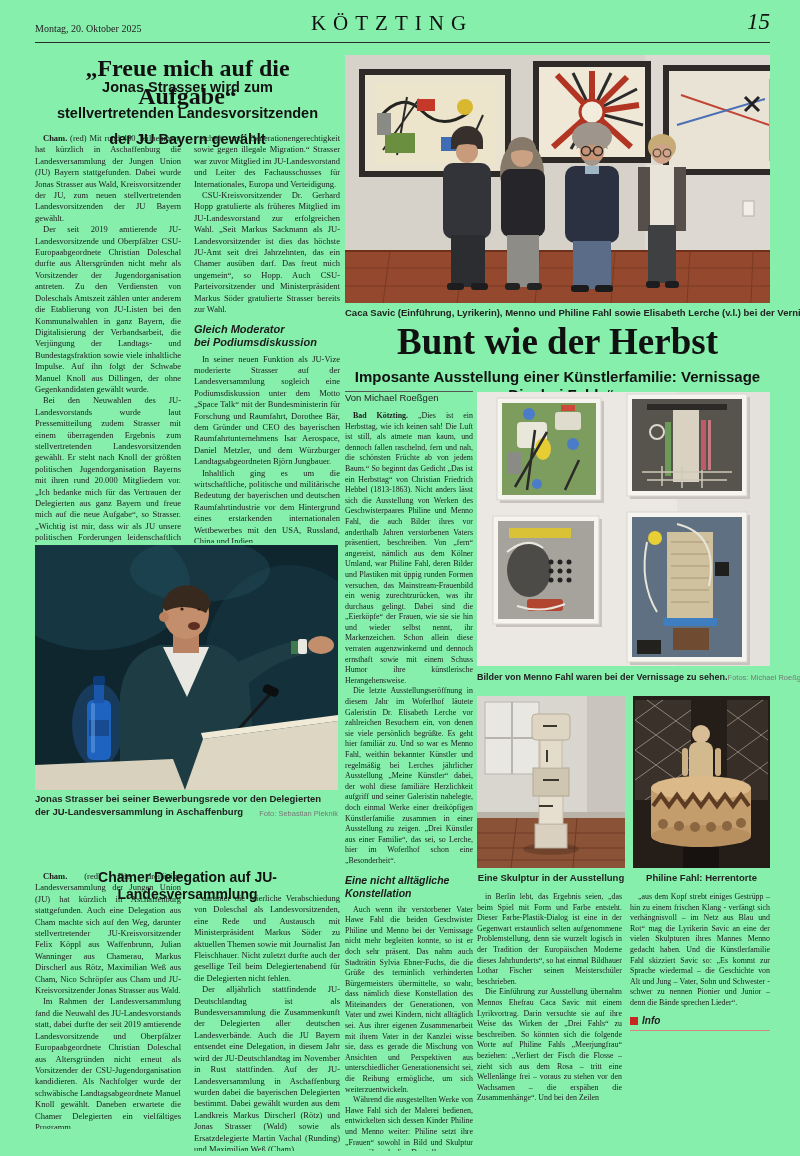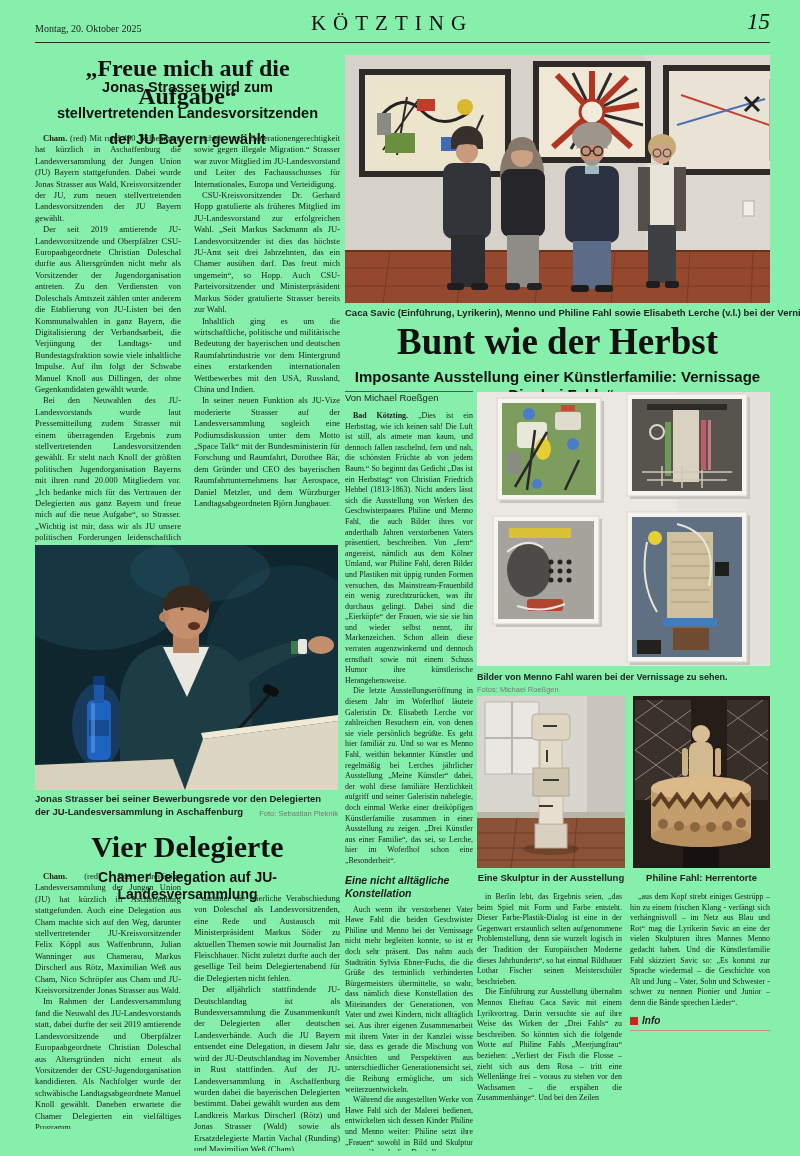--- a/index.html
+++ b/index.html
@@ -32,21 +32,21 @@
   .byline{font-family:"Liberation Sans",sans-serif;font-size:9.5px;color:#222;
           border-top:1px solid #555;}
   
   .infobox{margin-top:7px;}
   .info-head{font-family:"Liberation Sans",sans-serif;font-weight:bold;font-style:italic;
              font-size:10px;color:#222;display:flex;align-items:center;gap:4px;}
   .info-sq{width:8px;height:8px;background:#c6271e;display:inline-block;}
   .info-rule{border-top:1px solid #d08a80;margin:4px 0 5px 0;}
   .info-text{font-style:italic;font-size:8.2px;line-height:10.6px;text-align:left;text-indent:0 !important;}
   .photo{display:block;}
-  .cap-flex{display:flex;justify-content:space-between;align-items:baseline;white-space:nowrap;flex-direction:column;}
+  .cap-flex{display:flex;justify-content:space-between;align-items:baseline;white-space:nowrap;}
 </style>
 </head>
 <body>
 
 <div class="page">
 
   <div class="abs date" style="left:35px;top:23px;">Montag, 20. Oktober 2025</div>
   <div class="abs section-title" style="top:11px;">KÖTZTING</div>
   <div class="abs pagenum" style="right:30px;top:9px;font-style:italic;">15</div>
   <div class="abs hrule" style="left:35px;right:30px;top:42px;"></div>
@@ -55,22 +55,24 @@
   <div class="abs subhead" style="left:45px;width:285px;top:74px;font-size:14.5px;line-height:26px;">Jonas Strasser wird zum stellvertretenden Landesvorsitzenden der JU Bayern gewählt</div>
 
   <div class="abs col bt" style="left:35px;top:133px;width:146px;height:410px;">
     <p><b class="lead">Cham.</b><span> (red) Mit rund 450 Teilnehmern hat kürzlich in Aschaffenburg die Landesversammlung der Jungen Union (JU) Bayern stattgefunden. Dabei wurde Jonas Strasser aus Wald, Kreisvorsitzender der JU, zum neuen stellvertretenden Landesvorsitzenden der JU Bayern gewählt.</span></p>
     <p>Der seit 2019 amtierende JU-Landesvorsitzende und Oberpfälzer CSU-Europaabgeordnete Christian Doleschal durfte aus Altersgründen nicht mehr als Vorsitzender der Jugendorganisation antreten. Zu den Verdiensten von Doleschals Amtszeit zählen unter anderem die Etablierung von JU-Listen bei den Kommunalwahlen in ganz Bayern, die Digitalisierung der Verbandsarbeit, die Verjüngung der Landtags- und Bundestagsfraktion sowie viele inhaltliche Impulse. Auf ihn folgt der Schwabe Manuel Knoll aus Dillingen, der ohne Gegenkandidaten gewählt wurde.</p>
     <p>Bei den Neuwahlen des JU-Landesvorstands wurde laut Pressemitteilung zudem Strasser mit einem überragenden Ergebnis zum stellvertretenden Landesvorsitzenden gewählt. Er steht nach Knoll der größten politischen Jugendorganisation Bayerns mit ihren rund 20.000 Mitgliedern vor. „Ich bedanke mich für das Vertrauen der Delegierten aus ganz Bayern und freue mich auf die neue Aufgabe“, so Strasser. „Wichtig ist mir, dass wir als JU unsere politischen Forderungen leidenschaftlich einbringen – beispielsweise für eine starke Wirt-</p>
   </div>
   <div class="abs col bt" style="left:194px;top:133px;width:146px;height:410px;">
     <p>schaft und Generationengerechtigkeit sowie gegen illegale Migration.“ Strasser war zuvor Mitglied im JU-Landesvorstand und Leiter des Fachausschusses für Internationales, Europa und Verteidigung.</p>
     <p>CSU-Kreisvorsitzender Dr. Gerhard Hopp gratulierte als früheres Mitglied im JU-Landesvorstand zur erfolgreichen Wahl. „Seit Markus Sackmann als JU-Landesvorsitzender ist dies das höchste JU-Amt seit drei Jahrzehnten, das ein Chamer ausüben darf. Das freut mich ungemein“, so Hopp. Auch CSU-Parteivorsitzender und Ministerpräsident Markus Söder gratulierte Strasser bereits zur Wahl.</p>
+    <div class="crosshead">Gleich Moderator
+bei Podiumsdiskussion</div>
+    <p>In seiner neuen Funktion als JU-Vize moderierte Strasser auf der Landesversammlung sogleich eine Podiumsdiskussion unter dem Motto „Space Talk“ mit der Bundesministerin für Forschung und Raumfahrt, Dorothee Bär, dem Gründer und CEO des bayerischen Raumfahrtunternehmens Isar Aerospace, Daniel Metzler, und dem Würzburger Landtagsabgeordneten Björn Jungbauer.</p>
     <p>Inhaltlich ging es um die wirtschaftliche, politische und militärische Bedeutung der bayerischen und deutschen Raumfahrtindustrie vor dem Hintergrund eines erstarkenden internationalen Wettbewerbes mit den USA, Russland, China und Indien.</p>
-    <p>In seiner neuen Funktion als JU-Vize moderierte Strasser auf der Landesversammlung sogleich eine Podiumsdiskussion unter dem Motto „Space Talk“ mit der Bundesministerin für Forschung und Raumfahrt, Dorothee Bär, dem Gründer und CEO des bayerischen Raumfahrtunternehmens Isar Aerospace, Daniel Metzler, und dem Würzburger Landtagsabgeordneten Björn Jungbauer.</p>
   </div>
 
   <div class="abs" style="left:35px;top:545px;width:303px;height:245px;">
     <svg class="photo" width="303" height="245" viewBox="0 0 303 245" preserveAspectRatio="none">
       <rect width="303" height="245" fill="#10262e"></rect>
       <ellipse cx="60" cy="40" rx="95" ry="65" fill="#1c4654" opacity="0.55"></ellipse>
       <ellipse cx="255" cy="115" rx="85" ry="95" fill="#173a46" opacity="0.5"></ellipse>
       <ellipse cx="165" cy="25" rx="70" ry="32" fill="#245666" opacity="0.35"></ellipse>
       <ellipse cx="63" cy="180" rx="26" ry="42" fill="#2f6fd0" opacity="0.28"></ellipse>
 
@@ -99,21 +101,20 @@
       <polygon points="150,245 303,245 303,176 168,194" fill="#ddd6c2"></polygon>
       <polygon points="168,194 303,176 303,170 166,188" fill="#efe9d6"></polygon>
       <polygon points="0,245 150,245 138,214 0,220" fill="#d8d1bd"></polygon>
     </svg>
   </div>
   <div class="abs caption" style="left:35px;top:793px;width:303px;height:28px;">
     <span>Jonas Strasser bei seiner Bewerbungsrede vor den Delegierten der JU-Landesversammlung in Aschaffenburg</span>
     <span class="credit" style="position:absolute;right:0;bottom:1px;">Foto: Sebastian Pieknik</span>
   </div>
 
-  <div class="abs headline" style="left:35px;width:305px;top:830px;font-size:30px;line-height:34px;">Vier Delegierte</div>
   <div class="abs subhead" style="left:35px;width:305px;top:869px;font-size:14px;line-height:17px;">Chamer Delegation auf JU-Landesversammlung</div>
   <div class="abs col bt" style="left:35px;top:871px;width:146px;height:258px;">
     <p><b class="lead">Cham.</b><span> (red) Die dreitägige Landesversammlung der Jungen Union (JU) hat kürzlich in Aschaffenburg stattgefunden. Auch eine Delegation aus Cham machte sich auf den Weg, darunter stellvertretender JU-Kreisvorsitzender Felix Köppl aus Waffenbrunn, Julian Wanninger aus Chamerau, Markus Dirscherl aus Rötz, Maximilian Weß aus Cham, Nico Schröpfer aus Cham und JU-Kreisvorsitzender Jonas Strasser aus Wald.</span></p>
     <p>Im Rahmen der Landesversammlung fand die Neuwahl des JU-Landesvorstands statt, dabei durfte der seit 2019 amtierende Landesvorsitzende und Oberpfälzer Europaabgeordnete Christian Doleschal aus Altersgründen nicht erneut als Vorsitzender der CSU-Jugendorganisation kandidieren. Als Nachfolger wurde der schwäbische Landtagsabgeordnete Manuel Knoll gewählt. Daneben erwartete die Chamer Delegierten ein vielfältiges Programm,</p>
   </div>
   <div class="abs col bt" style="left:194px;top:893px;width:146px;height:258px;">
     <p>darunter die feierliche Verabschiedung von Doleschal als Landesvorsitzenden, eine Rede und Austausch mit Ministerpräsident Markus Söder zu aktuellen Themen sowie mit Journalist Jan Fleischhauer. Nicht zuletzt durfte auch der gesellige Teil beim Delegiertenabend für die Delegierten nicht fehlen.</p>
     <p>Der alljährlich stattfindende JU-Deutschlandtag ist als Bundesversammlung die Zusammenkunft der Delegierten aller deutschen Landesverbände. Auch die JU Bayern entsendet eine Delegation, in diesem Jahr wird der JU-Deutschlandtag im November in Rust stattfinden. Auf der JU-Landesversammlung in Aschaffenburg wurden dabei die bayerischen Delegierten bestimmt. Dabei gewählt wurden aus dem Landkreis Markus Dirscherl (Rötz) und Jonas Strasser (Wald) sowie als Ersatzdelegierte Martin Vachal (Runding) und Maximilian Weß (Cham).</p>
   </div>
 

